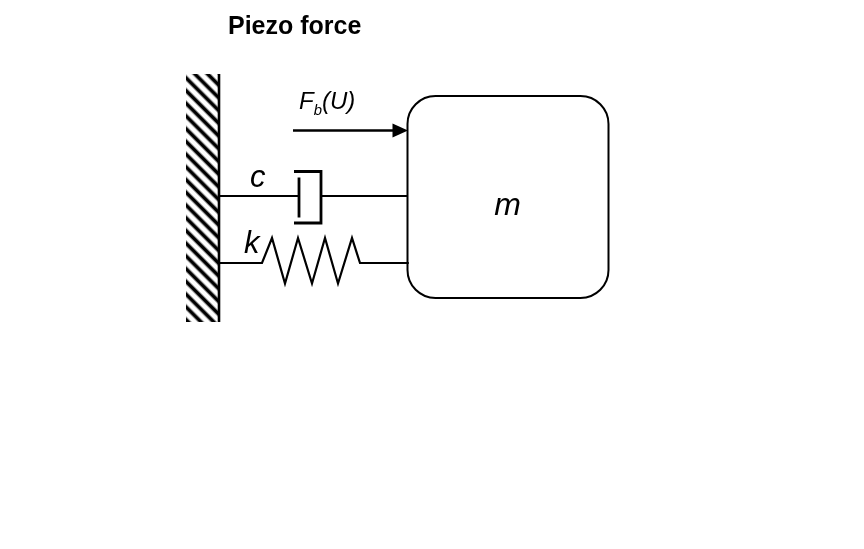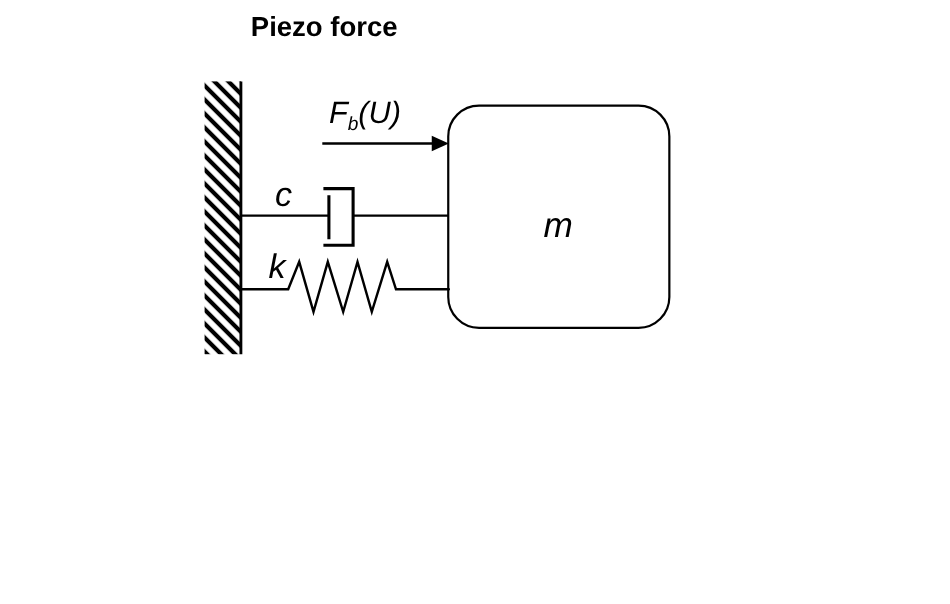--- a/index.html
+++ b/index.html
@@ -30,21 +30,21 @@
     color: var(--color-ink, #111111);
     white-space: nowrap;
   }
   .lbl {
     position: absolute;
     font-style: italic;
     line-height: 1;
     white-space: nowrap;
     color: var(--color-ink, #000000);
   }
-  .lbl-force   { left: 299px; top: 89px;  font-size: 28px; }
+  .lbl-force   { left: 299px; top: 89px;  font-size: 24px; }
   .lbl-force sub { font-size: 0.62em; }
   .lbl-damper  { left: 250px; top: 161px; font-size: 31px; }
   .lbl-spring  { left: 244px; top: 227px; font-size: 31px; }
   .lbl-mass    { left: 407px; top: 188px; width: 201px; text-align: center; font-size: 32px; }
 </style>
 </head>
 <body>
 
 <div class="canvas">
 

